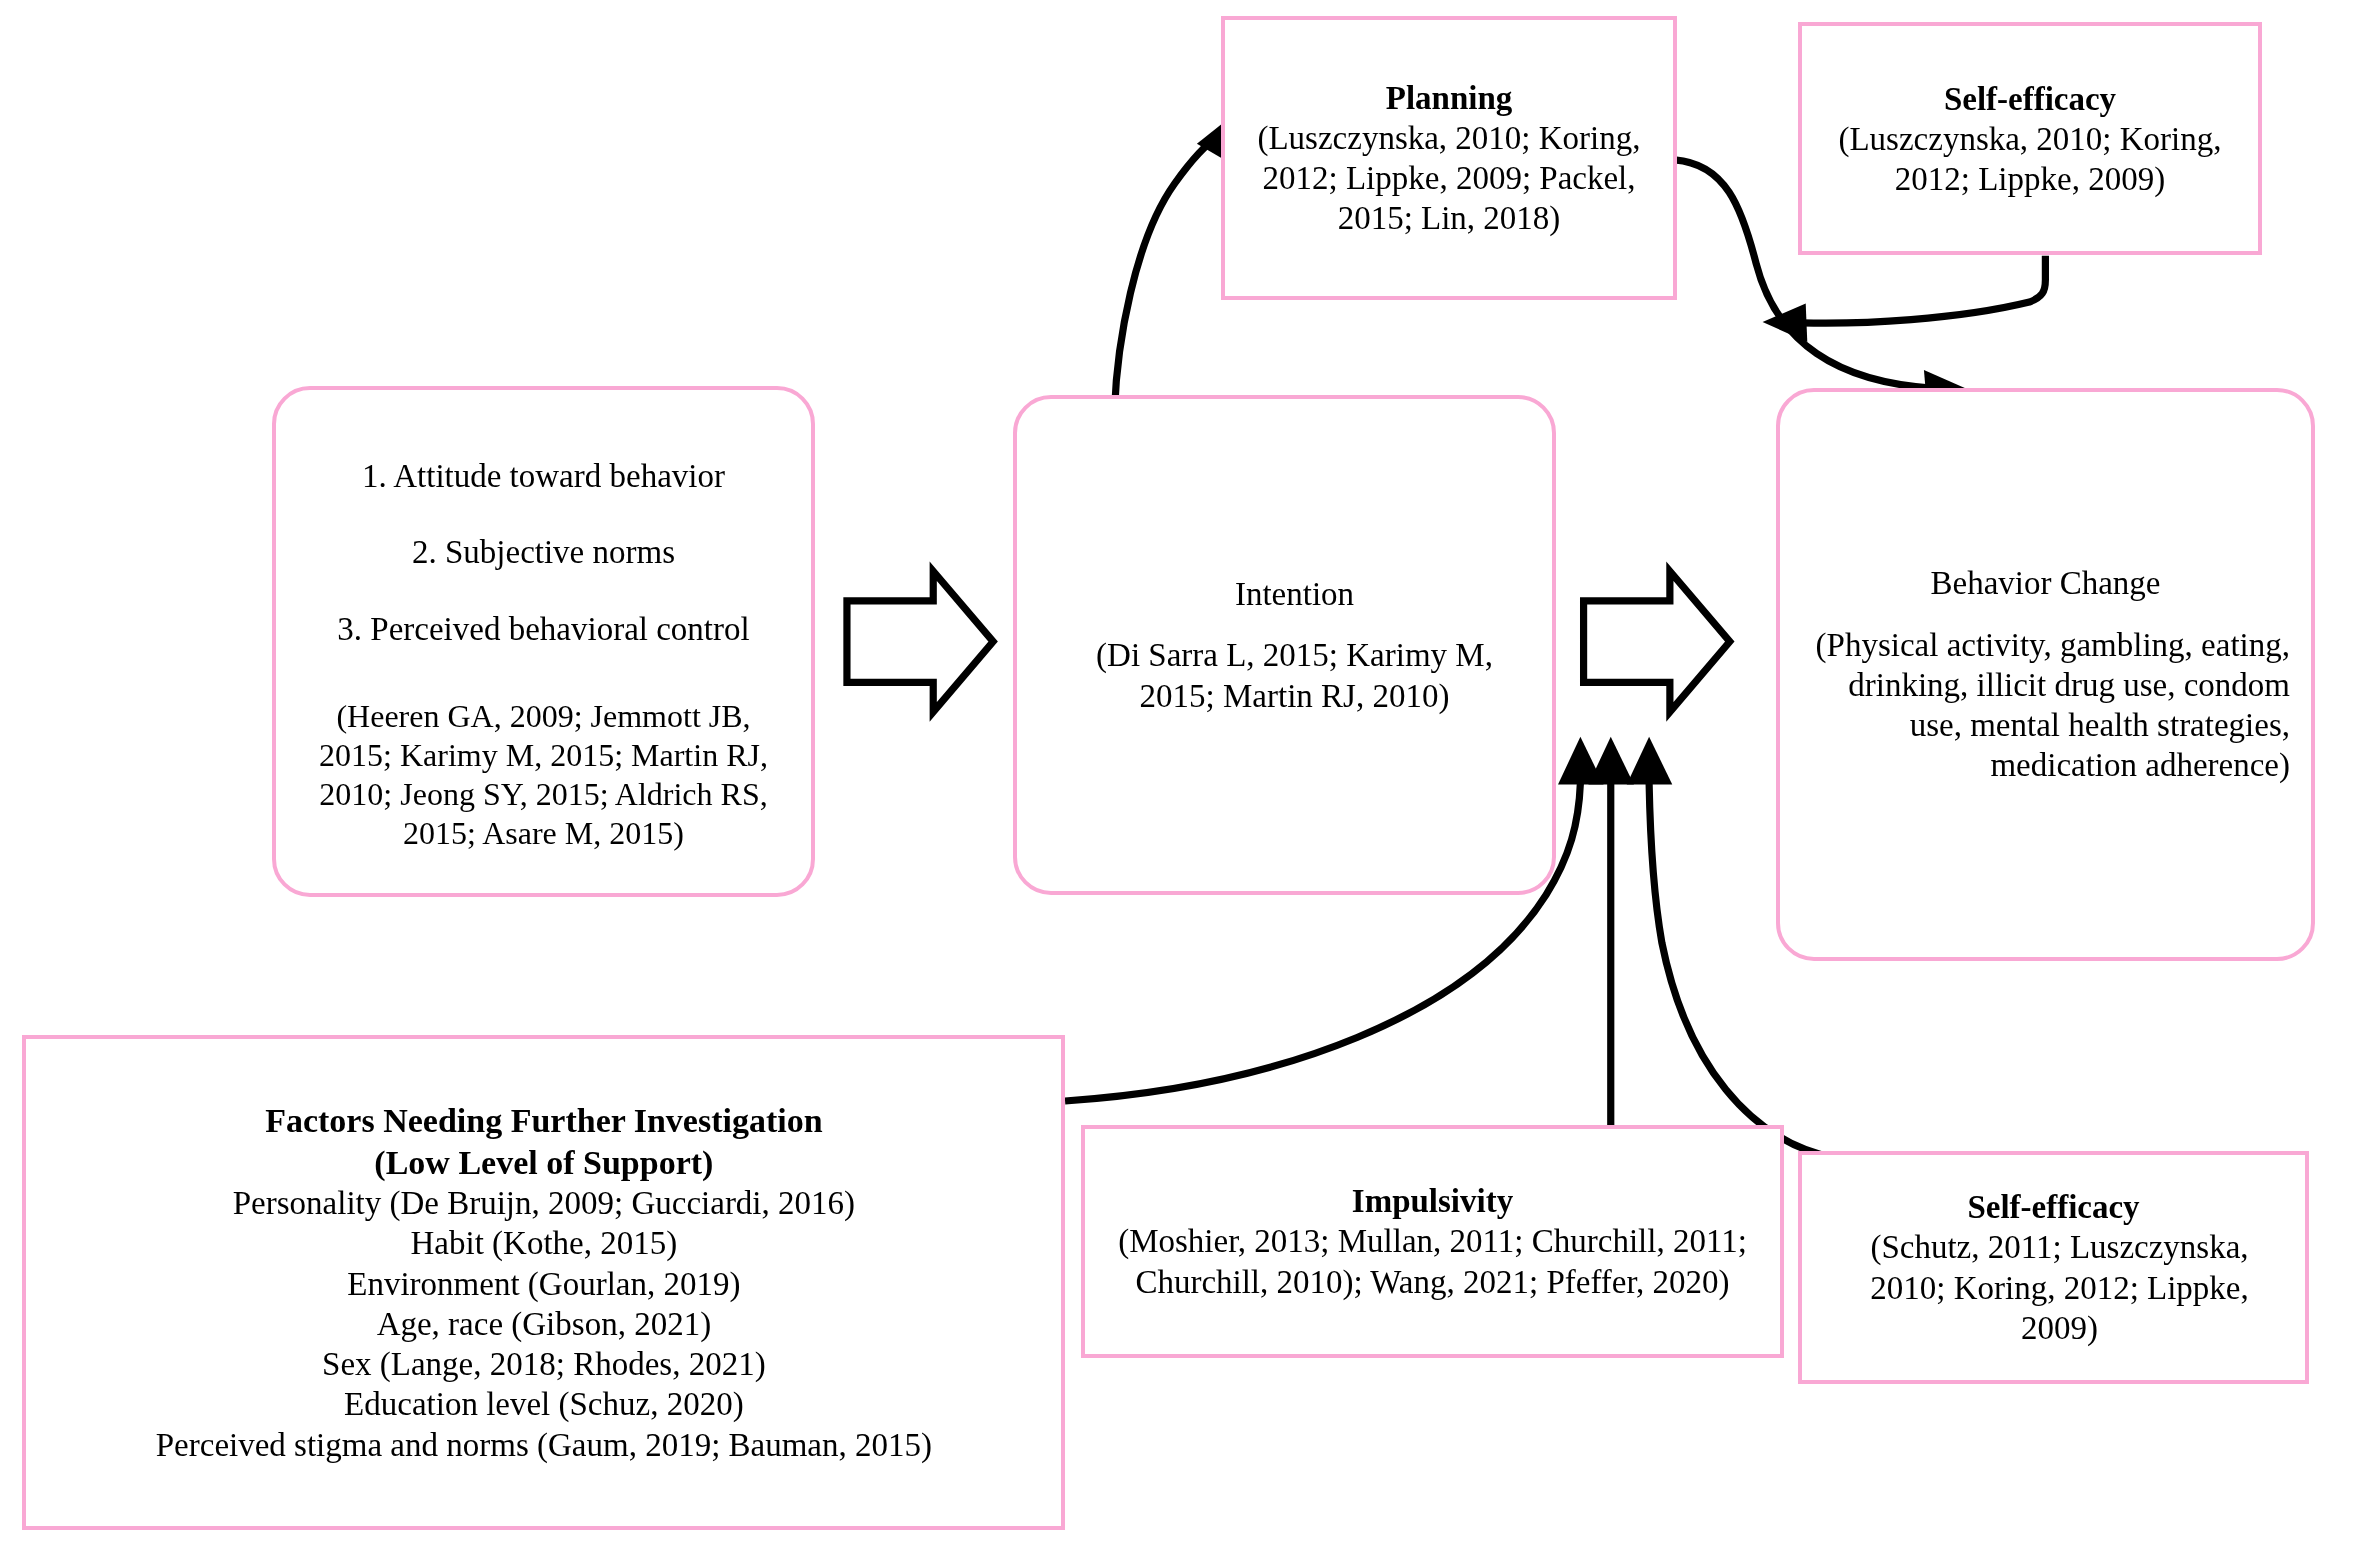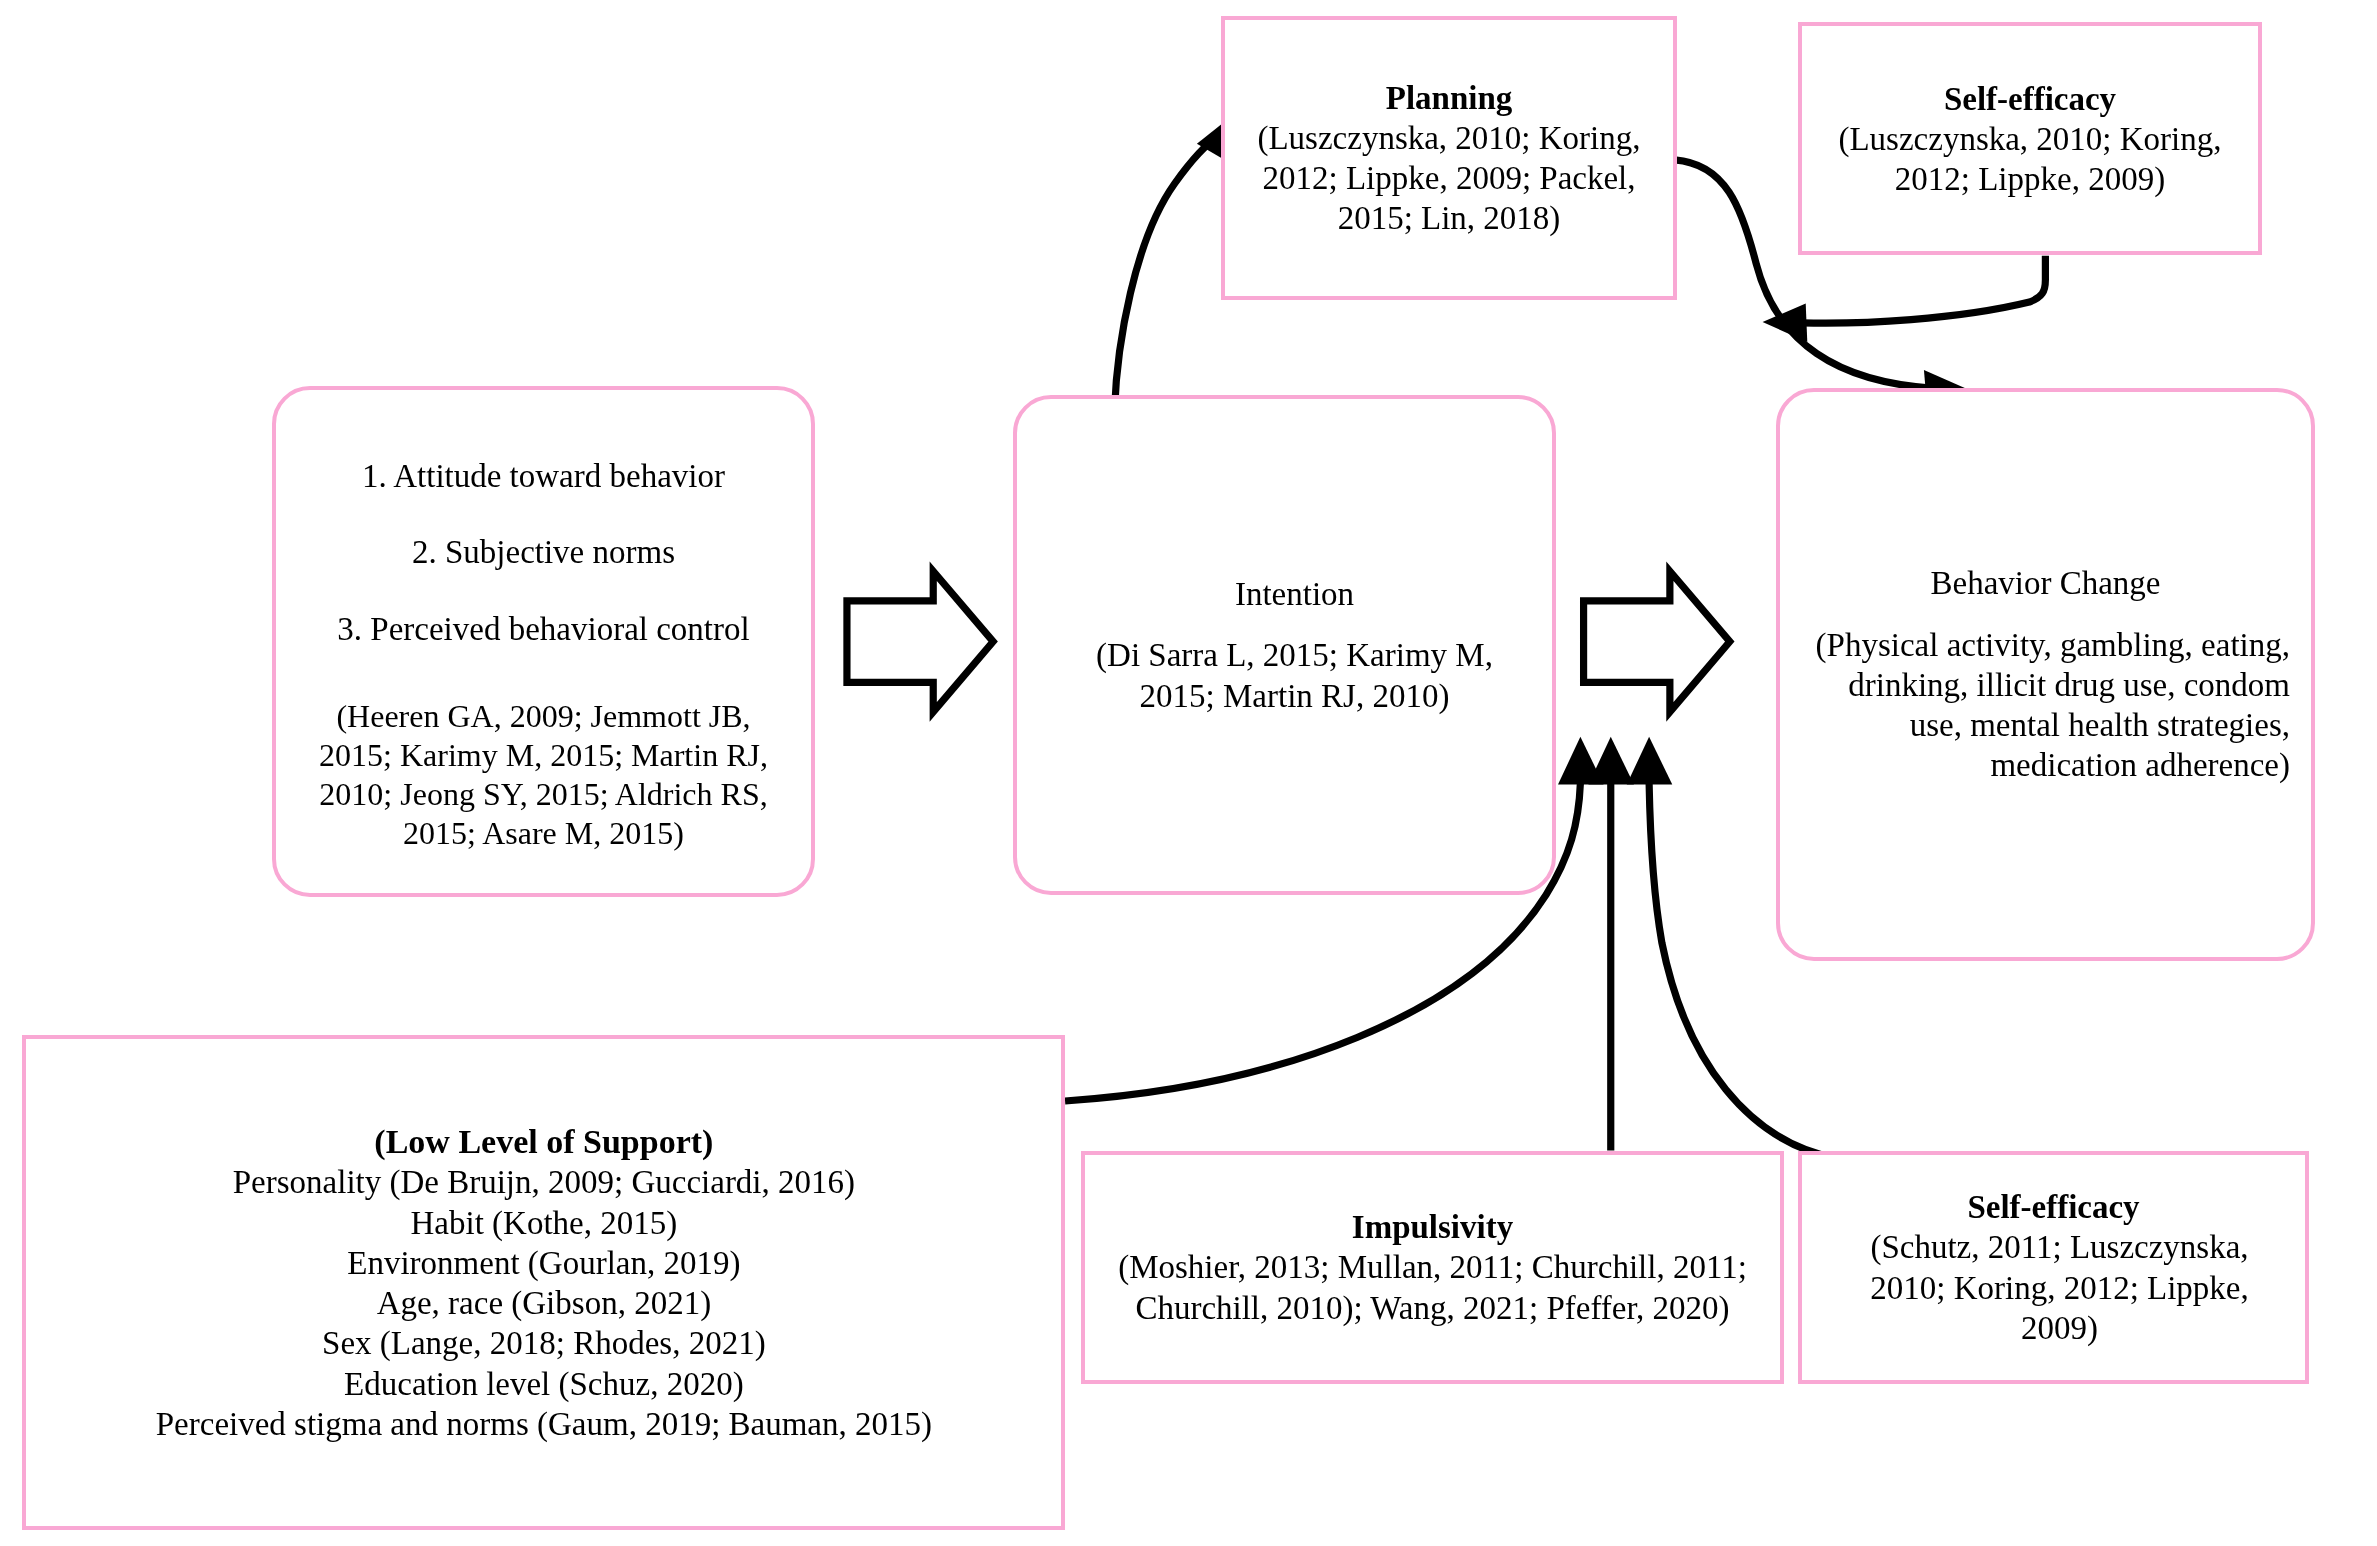--- a/index.html
+++ b/index.html
@@ -41,21 +41,21 @@
   }
   .pad { padding: 0 21px; }
 
   
   #tpb-box      { left: 272px;  top: 386px;  width: 543px;  height: 511px; }
   #intention-box{ left: 1013px; top: 395px;  width: 543px;  height: 500px; padding-left: 20px; }
   #behavior-box { left: 1776px; top: 388px;  width: 539px;  height: 573px; text-align: right; }
   #planning-box { left: 1221px; top: 16px;   width: 456px;  height: 284px; }
   #selfeff-top-box { left: 1798px; top: 22.4px; width: 464px; height: 233px; }
   #factors-box  { left: 22.4px;   top: 1035px; width: 1043px; height: 495px; }
-  #impulsivity-box { left: 1081px; top: 1151px; width: 703px; height: 233px; }
+  #impulsivity-box { left: 1081px; top: 1125px; width: 703px; height: 233px; }
   #selfeff-bottom-box { left: 1798px; top: 1151px; width: 511px; height: 233px; }
 
   
   #tpb-box .body-text, #tpb-box .title { font-size: 32px; margin-top: 28px; }
   #tpb-box .numbered { font-size: 33px; margin-top: 28px; }
   #intention-box .title, #intention-box .body-text { font-size: 33px; }
   #behavior-box .title, #behavior-box .body-text { font-size: 33px; }
   #planning-box .title { font-size: 33px; }
   #planning-box .body-text { font-size: 33px; }
   #selfeff-top-box .title { font-size: 33px; }
@@ -165,20 +165,21 @@
     <div class="body-text pad">(Di Sarra L, 2015; Karimy M, 2015; Martin RJ, 2010)</div>
   </div>
 
   <div id="behavior-box" class="box round">
     <div class="body-text pad">Behavior Change</div>
     <div class="gap-md"></div>
     <div class="body-text pad">(Physical activity, gambling, eating, drinking, illicit drug use, condom use, mental health strategies, medication adherence)</div>
   </div>
 
   <div id="factors-box" class="box sharp">
+    <div class="title pad">Factors Needing Further Investigation</div>
     <div class="title pad">(Low Level of Support)</div>
     <div class="body-text pad">Personality (De Bruijn, 2009; Gucciardi, 2016)</div>
     <div class="body-text pad">Habit (Kothe, 2015)</div>
     <div class="body-text pad">Environment (Gourlan, 2019)</div>
     <div class="body-text pad">Age, race (Gibson, 2021)</div>
     <div class="body-text pad">Sex (Lange, 2018; Rhodes, 2021)</div>
     <div class="body-text pad">Education level (Schuz, 2020)</div>
     <div class="body-text pad">Perceived stigma and norms (Gaum, 2019; Bauman, 2015)</div>
   </div>
 

